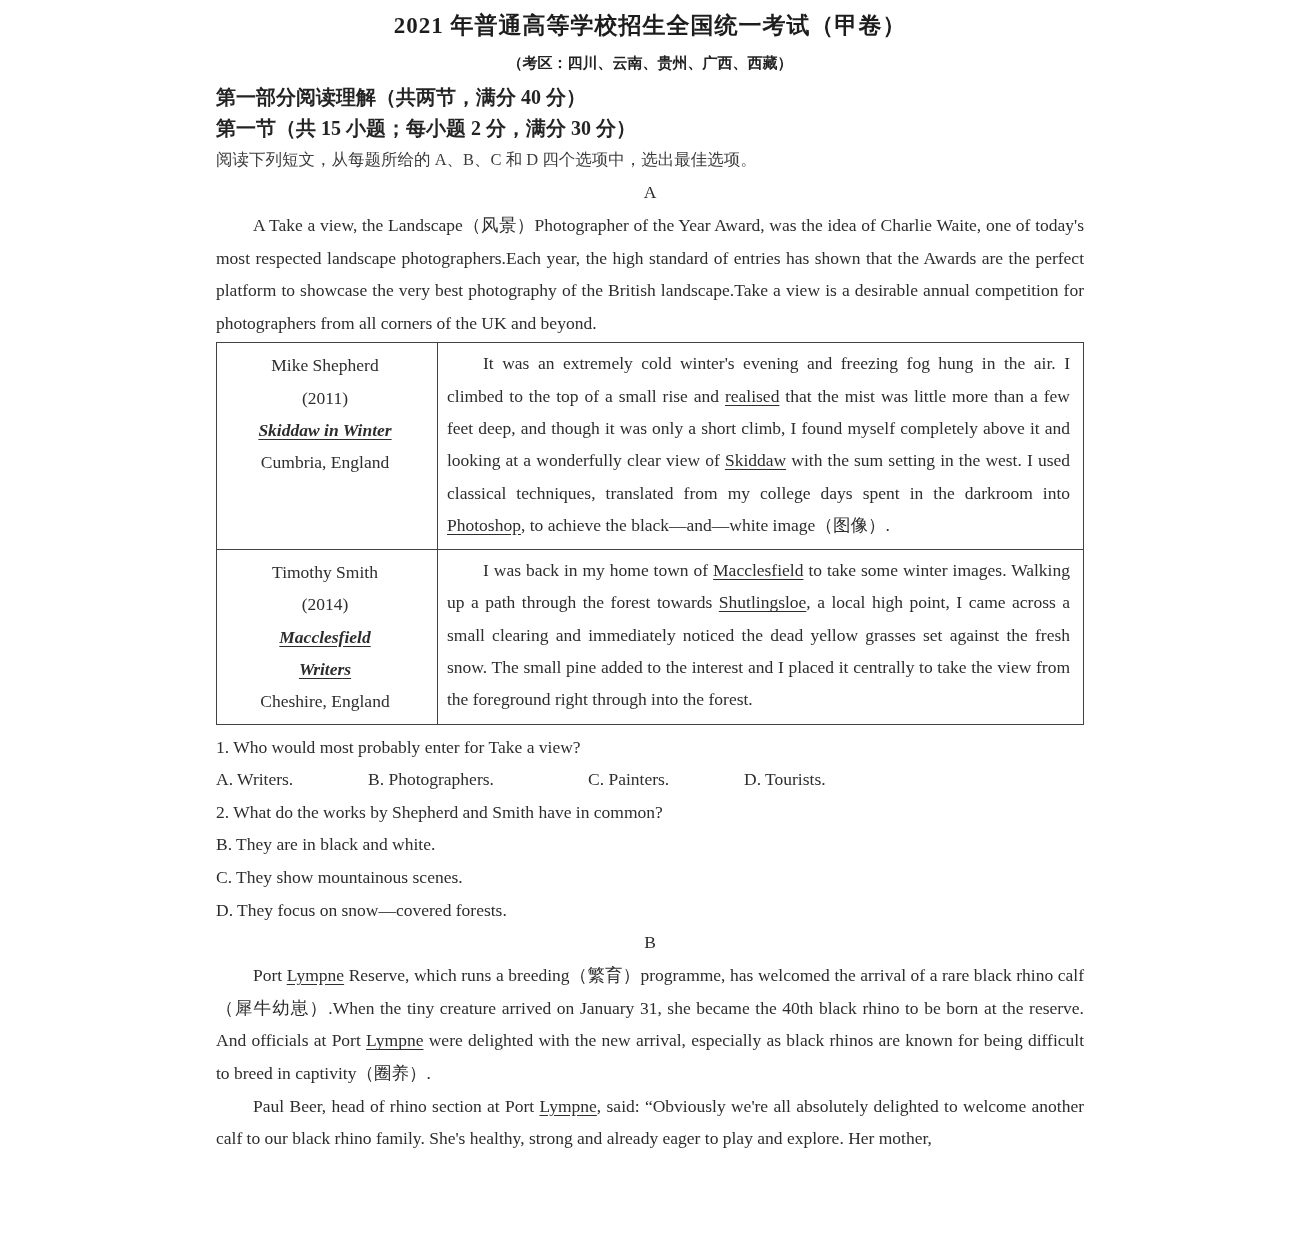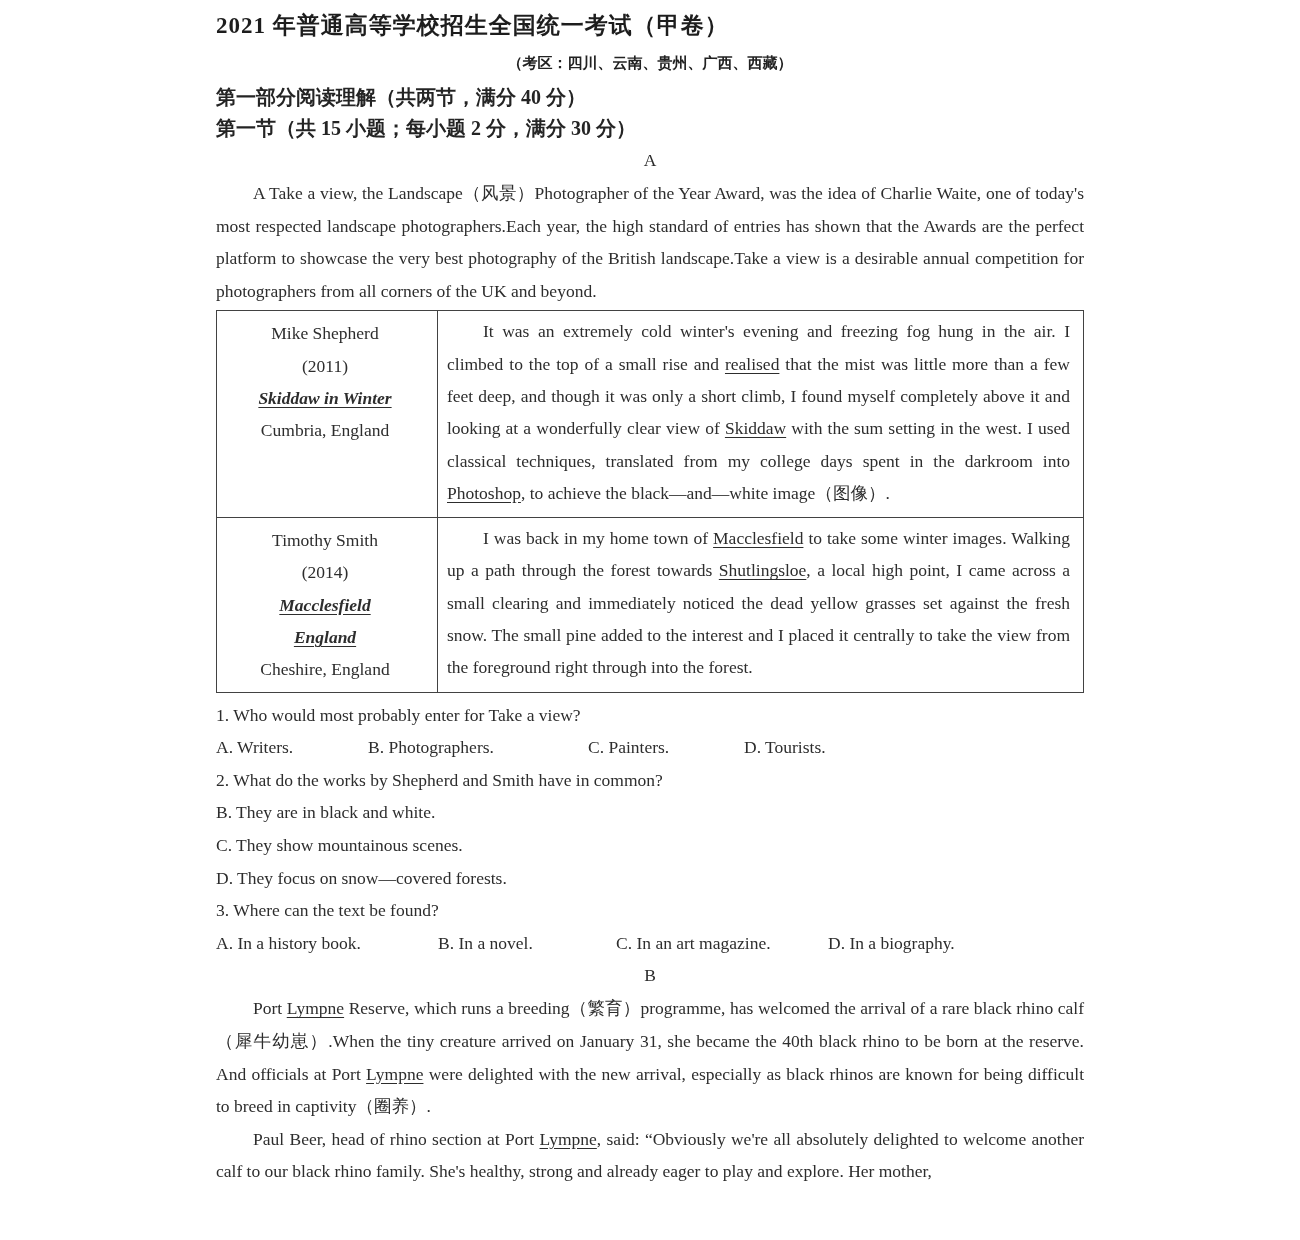--- a/index.html
+++ b/index.html
@@ -10,21 +10,21 @@
     font-family: "Liberation Serif", "DejaVu Serif", serif;
     color: #2d2d2d;
     overflow: hidden;
   }
   .page {
     width: 868px;
     margin: 0 auto;
     padding-top: 8px;
   }
   .title {
-    text-align: left;
+    text-align: center;
     font-size: 23px;
     font-weight: 700;
     color: #1d1d1d;
     line-height: 36px;
     letter-spacing: 1px;
   }
   .subtitle {
     text-align: center;
     font-size: 15px;
     font-weight: 700;
@@ -102,20 +102,21 @@
 </style>
 </head>
 <body>
 
 <div class="page">
 
   <div class="title">2021 年普通高等学校招生全国统一考试（甲卷）</div>
   <div class="subtitle">（考区：四川、云南、贵州、广西、西藏）</div>
   <div class="sect">第一部分阅读理解（共两节，满分 40 分）</div>
   <div class="sect">第一节（共 15 小题；每小题 2 分，满分 30 分）</div>
+  <div class="instructions">阅读下列短文，从每题所给的 A、B、C 和 D 四个选项中，选出最佳选项。</div>
 
   <div class="passage-label">A</div>
 
   <p class="para indent">A Take a view, the Landscape（风景）Photographer of the Year Award, was the idea of Charlie Waite, one of today's most respected landscape photographers.Each year, the high standard of entries has shown that the Awards are the perfect platform to showcase the very best photography of the British landscape.Take a view is a desirable annual competition for photographers from all corners of the UK and beyond.</p>
 
   <table class="photo-table">
     <tbody>
       <tr>
         <td class="left-cell">
           <div class="cline"><span>Mike Shepherd</span></div>
@@ -125,21 +126,21 @@
         </td>
         <td class="right-cell">
           <div class="desc"><span>It was an extremely cold winter's evening and freezing fog hung in the air. I climbed to the top of a small rise and </span><span class="u">realised</span><span> that the mist was little more than a few feet deep, and though it was only a short climb, I found myself completely above it and looking at a wonderfully clear view of </span><span class="u">Skiddaw</span><span> with the sum setting in the west. I used classical techniques, translated from my college days spent in the darkroom into </span><span class="u">Photoshop</span><span>, to achieve the black—and—white image（图像）.</span></div>
         </td>
       </tr>
       <tr>
         <td class="left-cell">
           <div class="cline"><span>Timothy Smith</span></div>
           <div class="cline"><span>(2014)</span></div>
           <div class="cline"><span class="u i b">Macclesfield</span></div>
-          <div class="cline"><span class="u i b">England</span></div>
+          <div class="cline"><span class="u i b">Writers</span></div>
           <div class="cline"><span>Cheshire, England</span></div>
         </td>
         <td class="right-cell">
           <div class="desc"><span>I was back in my home town of </span><span class="u">Macclesfield</span><span> to take some winter images. Walking up a path through the forest towards </span><span class="u">Shutlingsloe</span><span>, a local high point, I came across a small clearing and immediately noticed the dead yellow grasses set against the fresh snow. The small pine added to the interest and I placed it centrally to take the view from the foreground right through into the forest.</span></div>
         </td>
       </tr>
     </tbody>
   </table>
 
   <div class="question">
@@ -149,25 +150,19 @@
     </div>
   </div>
 
   <div class="question">
     <div class="stem">2. What do the works by Shepherd and Smith have in common?</div>
     <div class="opt-line">B. They are in black and white.</div>
     <div class="opt-line">C. They show mountainous scenes.</div>
     <div class="opt-line">D. They focus on snow—covered forests.</div>
   </div>
 
-  <div class="question">
-    <div class="stem">3. Where can the text be found?</div>
-    <div class="options-row">
-      <span class="opt w222">A. In a history book.</span><span class="opt w178">B. In a novel.</span><span class="opt w212">C. In an art magazine.</span><span class="opt">D. In a biography.</span>
-    </div>
-  </div>
 
   <div class="passage-label">B</div>
 
   <p class="para indent"><span>Port </span><span class="u">Lympne</span><span> Reserve, which runs a breeding（繁育）programme, has welcomed the arrival of a rare black rhino calf（犀牛幼崽）.When the tiny creature arrived on January 31, she became the 40th black rhino to be born at the reserve. And officials at Port </span><span class="u">Lympne</span><span> were delighted with the new arrival, especially as black rhinos are known for being difficult to breed in captivity（圈养）.</span></p>
   <p class="para indent"><span>Paul Beer, head of rhino section at Port </span><span class="u">Lympne</span><span>, said: “Obviously we're all absolutely delighted to welcome another calf to our black rhino family. She's healthy, strong and already eager to play and explore. Her mother,</span></p>
 
 </div>
 
 </body></html>

